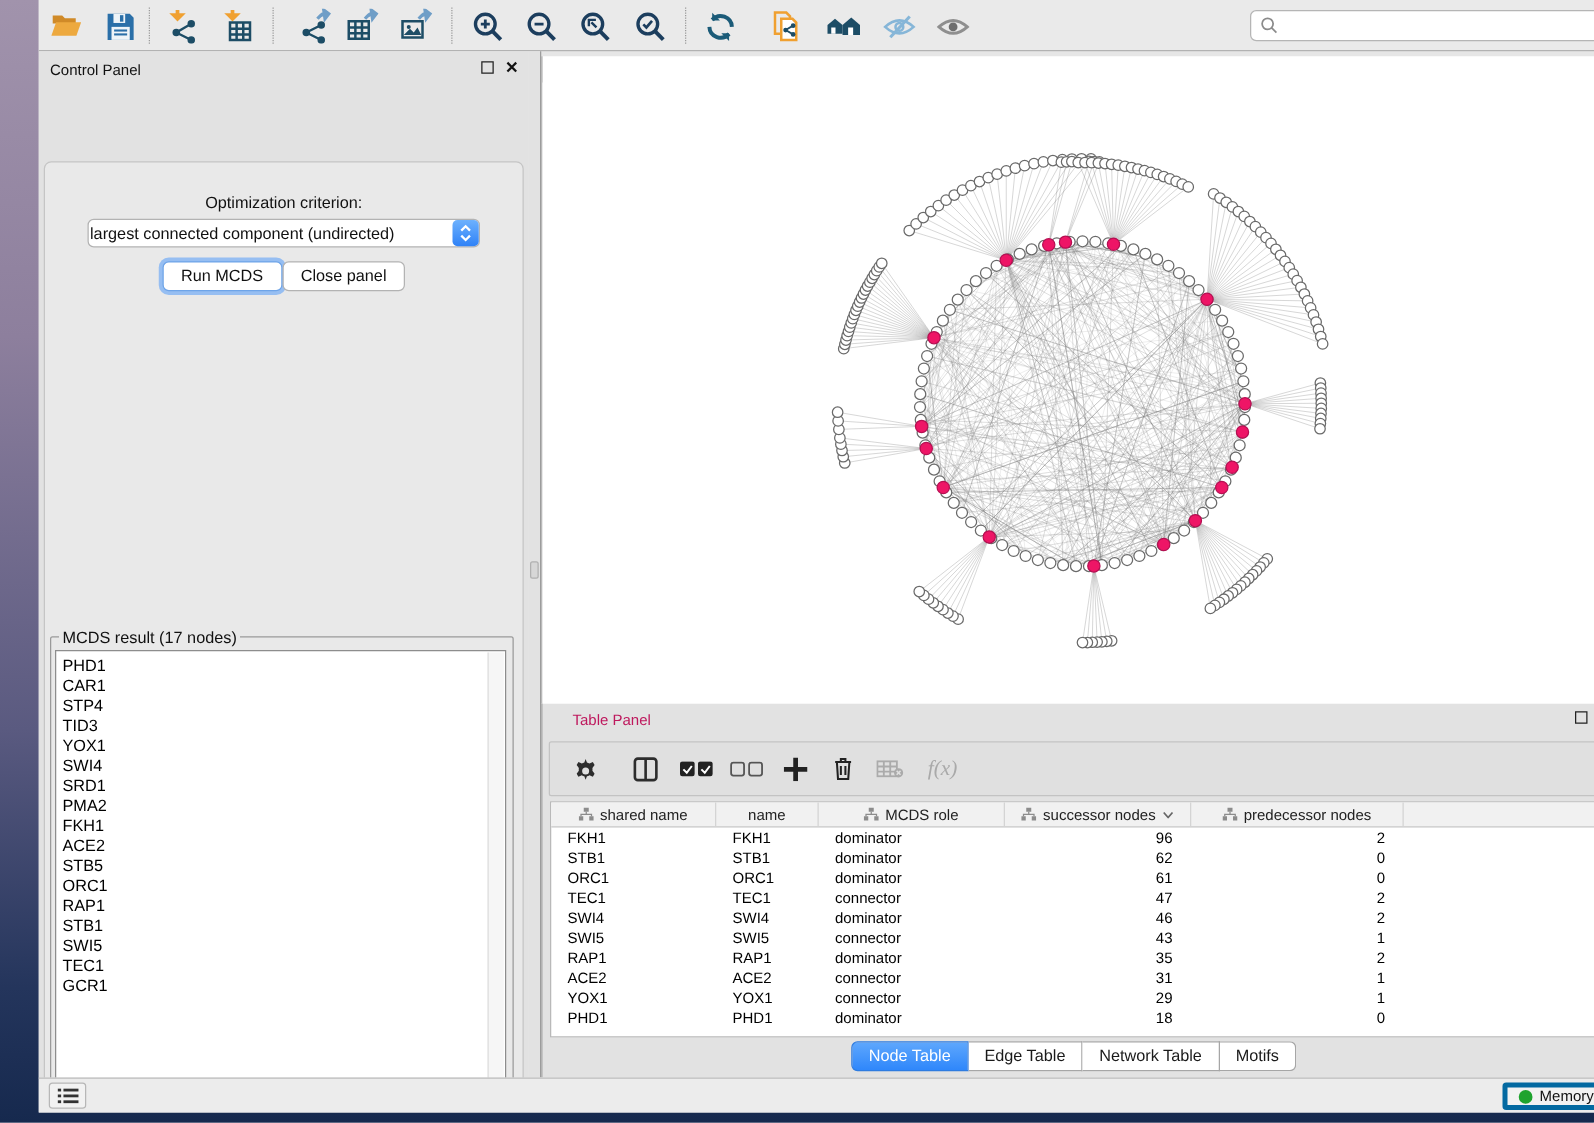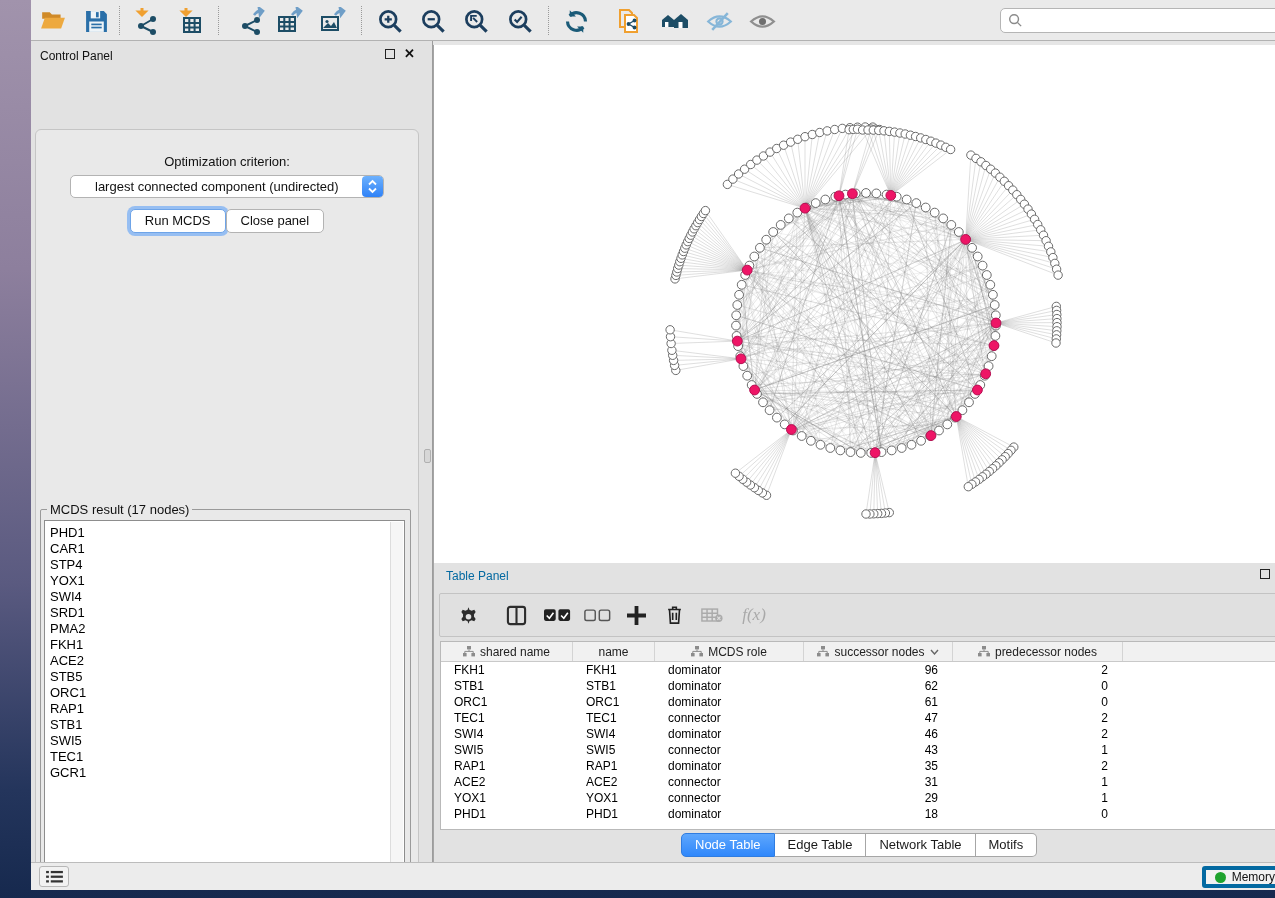--- a/index.html
+++ b/index.html
@@ -26,21 +26,21 @@
   .cls { font-size:13px; font-weight:bold; color:#111; line-height:10px; }
   .segtabs { position:absolute; display:flex; z-index:5; }
   .seg { background:#fff; border:1px solid #a6a6a6; border-left:none; font-size:13px; color:#1a1a1a; padding:3px 13px 4px; white-space:nowrap; }
   .seg:first-child { border-left:1px solid #a6a6a6; border-radius:5px 0 0 5px; }
   .seg:last-child { border-radius:0 5px 5px 0; }
   .seg.sel { background:linear-gradient(#5ea7fd,#2f87fb); color:#fff; border-color:#2f7ce0; }
   .cp-tabs { left:71px; top:74px; }
   .cp-body { position:absolute; left:4px; top:88px; width:384px; height:759px; background:#e9e9e9; border:1px solid #c5c5c5; border-radius:6px;text-decoration:underline; }
   .opt-label { position:absolute; left:0; width:100%; top:24px; text-align:center; font-size:13px; color:#111; }
   .dropdown { position:absolute; left:34px; top:45px; width:314px; height:23px; background:#fff; border:1px solid #b3b3b3; border-radius:5px; display:flex; align-items:center; }
-  .dropdown .val { flex:1; font-size:13px; padding-left:24px; color:#111; white-space:nowrap; }
+  .dropdown .val { flex:1; font-size:13px; padding-left:1px; color:#111; white-space:nowrap; }
   .dd-cap { width:21px; height:21px; margin-right:0px; border-radius:4px; background:linear-gradient(#6db1fd,#2f82f7); display:flex; align-items:center; justify-content:center; }
   .btnrow { position:absolute; left:0; top:79px; width:100%; display:flex; justify-content:center; }
   .macbtn { background:#fff; border:1px solid #b3b3b3; border-radius:5px; font-size:13px; color:#111; padding:3px 14px 4px; font-family:"Liberation Sans",sans-serif; }
   .macbtn.focus { box-shadow:0 0 0 3px rgba(82,155,250,.55); border-color:#6ea4e8; }
   fieldset.resultbox { position:absolute; left:4px; top:372px; width:371px; height:378px; border:1px solid #9a9a9a; border-radius:2px; }
   fieldset.resultbox legend { font-size:13px; color:#111; margin-left:6px; padding:0 3px; }
   .resultlist { position:absolute; left:3px; top:3px; width:361px; height:356px; background:#fff; border:1px solid #8d8d8d; overflow:hidden; padding:4px 0 0 5px; }
   .result-item { font-size:13px; line-height:16px; color:#000; }
   .resultlist .track { position:absolute; right:1px; top:1px; width:13px; height:354px; background:#f6f6f6; border-left:1px solid #ddd; }
 
@@ -51,21 +51,21 @@
   
   .netwin { position:absolute; left:402px; top:45px; width:867px; height:518px; background:#fff; border-left:1px solid #a5a5a5; }
   .net-titlebar { position:absolute; left:0; top:0; width:100%; height:21px; background:linear-gradient(#dcdcdc,#d2d2d2); border-bottom:1px solid #aeaeae; }
   .tl { position:absolute; top:4px; width:12px; height:12px; border-radius:50%; }
   .tl.red { left:11px; background:#fc5b57; } .tl.yel { left:31px; background:#fdbe3f; } .tl.grn { left:51px; background:#34c84a; }
   .net-title { position:absolute; width:100%; text-align:center; top:3px; font-size:13px; color:#1c1c1c; }
   .netcanvas { position:absolute; left:0; top:21px; width:867px; height:497px; background:#fff; }
 
   
   .tpanel { position:absolute; left:402px; top:563px; width:867px; height:299px; background:#e2e2e2; border-left:1px solid #a5a5a5; }
-  .tp-title { position:absolute; left:12px; top:6px; font-size:12px; color:#0369a1; }
+  .tp-title { position:absolute; left:24px; top:6px; font-size:12px; color:#be185d; }
   .tpanel .win-icons { right:10px; top:6px; }
   .tp-toolbar { position:absolute; left:5px; top:30px; width:856px; height:44px; background:#e0e0e0; border:1px solid #c3c3c3; border-radius:2px; display:flex; align-items:center; }
   .tpi { display:flex; align-items:center; justify-content:center; height:34px; }
   .tablearea { position:absolute; left:6px; top:78px; width:855px; height:189px; background:#fff; border:1px solid #b9b9b9; }
   .thead { display:flex; height:20px; background:#f1f1f1; border-bottom:1px solid #c9c9c9; }
   .th { display:flex; align-items:center; justify-content:center; gap:5px; font-size:12px; color:#222; border-right:1px solid #d4d4d4; }
   .c0{width:132px}.c1{width:82px}.c2{width:149px}.c3{width:149px}.c4{width:170px}.c5{flex:1;border-right:none}
   .trow { display:flex; height:16px; }
   .td { font-size:12px; color:#000; display:flex; align-items:center; }
   .td.l { padding-left:13px; } .td.r { justify-content:flex-end; padding-right:15px; }
@@ -253,20 +253,21 @@
         <button class="macbtn focus">Run MCDS</button>
         <button class="macbtn">Close panel</button>
       </div>
       <fieldset class="resultbox">
         <legend>MCDS result (17 nodes)</legend>
         <div class="resultlist">
           <div class="track"></div>
         <div class="result-item">PHD1</div>
             <div class="result-item">CAR1</div>
             <div class="result-item">STP4</div>
+            <div class="result-item">TID3</div>
             <div class="result-item">YOX1</div>
             <div class="result-item">SWI4</div>
             <div class="result-item">SRD1</div>
             <div class="result-item">PMA2</div>
             <div class="result-item">FKH1</div>
             <div class="result-item">ACE2</div>
             <div class="result-item">STB5</div>
             <div class="result-item">ORC1</div>
             <div class="result-item">RAP1</div>
             <div class="result-item">STB1</div>

